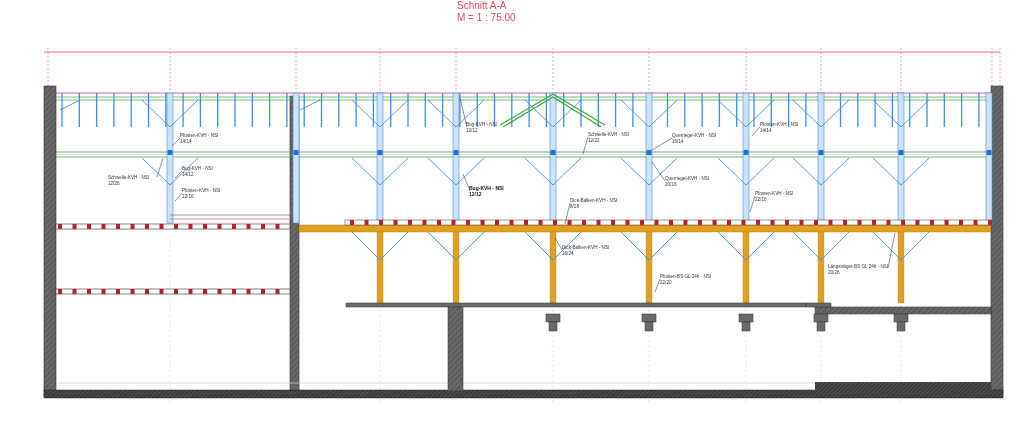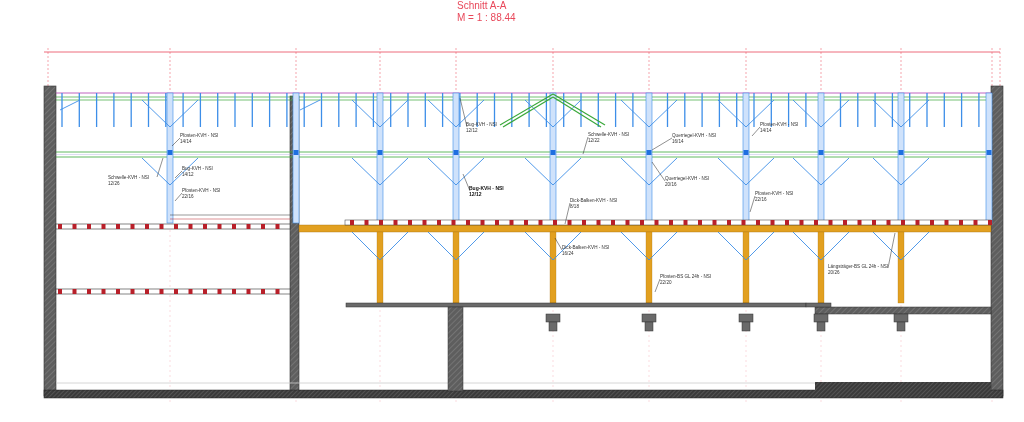--- a/index.html
+++ b/index.html
@@ -7,21 +7,21 @@
   .title{position:absolute;left:457px;top:0;color:#e8485a;font-size:10px;line-height:12px;}
   svg{position:absolute;left:0;top:0;}
   .lbl{font-family:"Liberation Sans",sans-serif;font-size:4.6px;fill:#333;}
   .lblb{font-family:"Liberation Sans",sans-serif;font-size:5px;fill:#111;font-weight:bold;}
 </style>
 </head>
 <body>
 
 <div class="title">
   <div>Schnitt A-A</div>
-  <div>M = 1 : 88.44</div>
+  <div>M = 1 : 75.00</div>
 </div>
 
 <svg width="1024" height="422" viewBox="0 0 1024 422">
   <defs>
     <pattern id="hatch" width="4" height="4" patternUnits="userSpaceOnUse" patternTransform="rotate(45)">
       <rect width="4" height="4" fill="#5e5e5e"></rect>
       <line x1="0" y1="0" x2="0" y2="4" stroke="#8a8a8a" stroke-width="1"></line>
     </pattern>
     <pattern id="hatchdark" width="3" height="3" patternUnits="userSpaceOnUse" patternTransform="rotate(45)">
       <rect width="3" height="3" fill="#3a3a3a"></rect>

